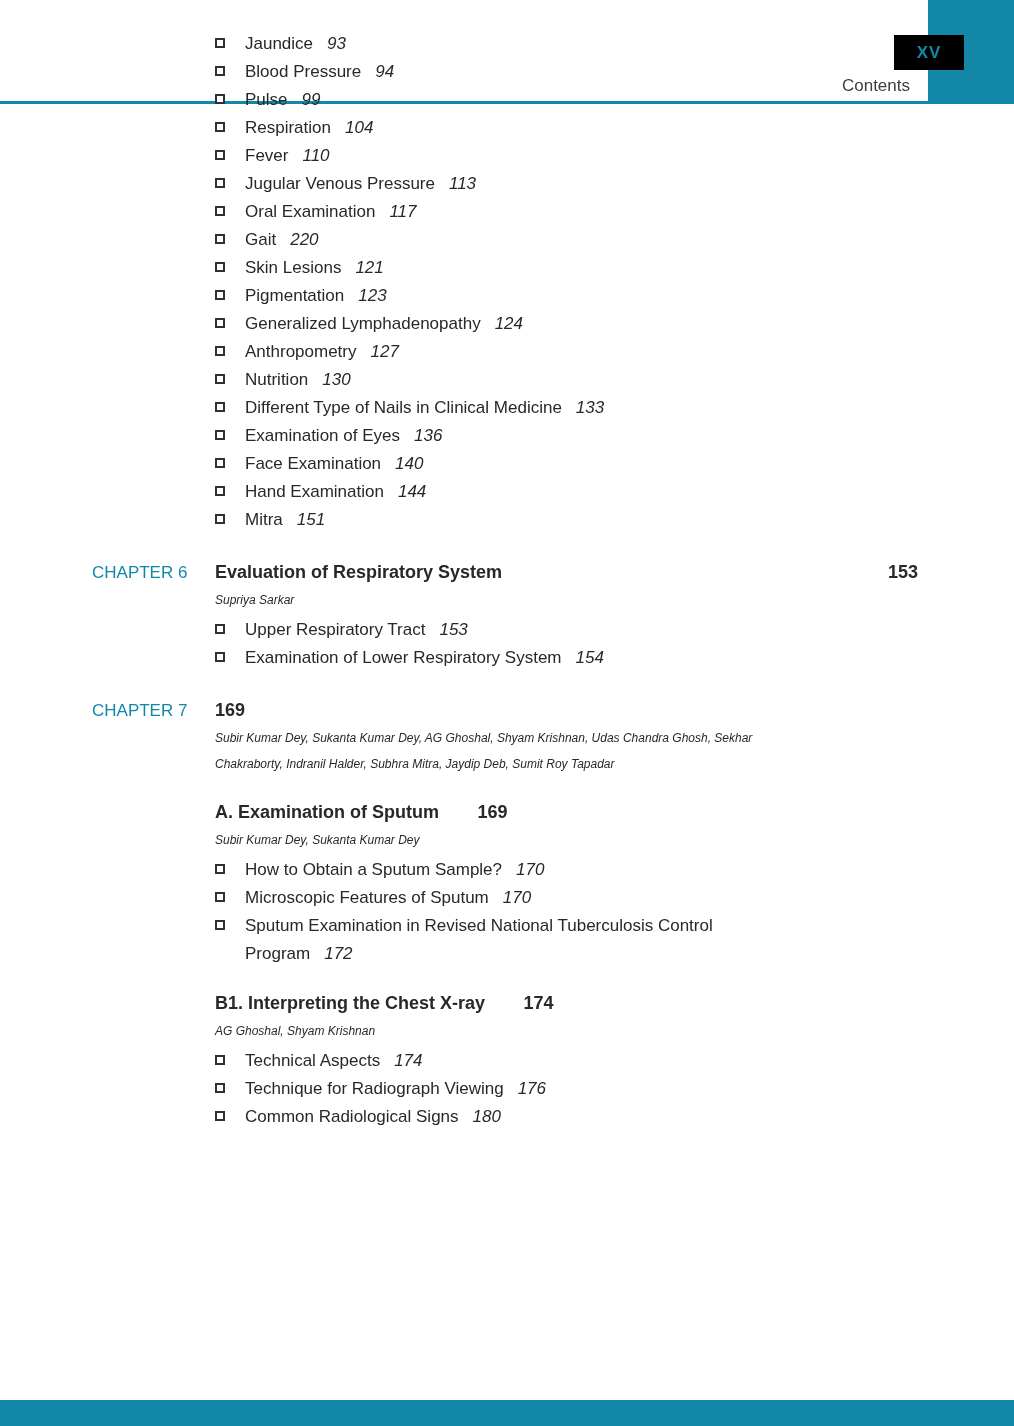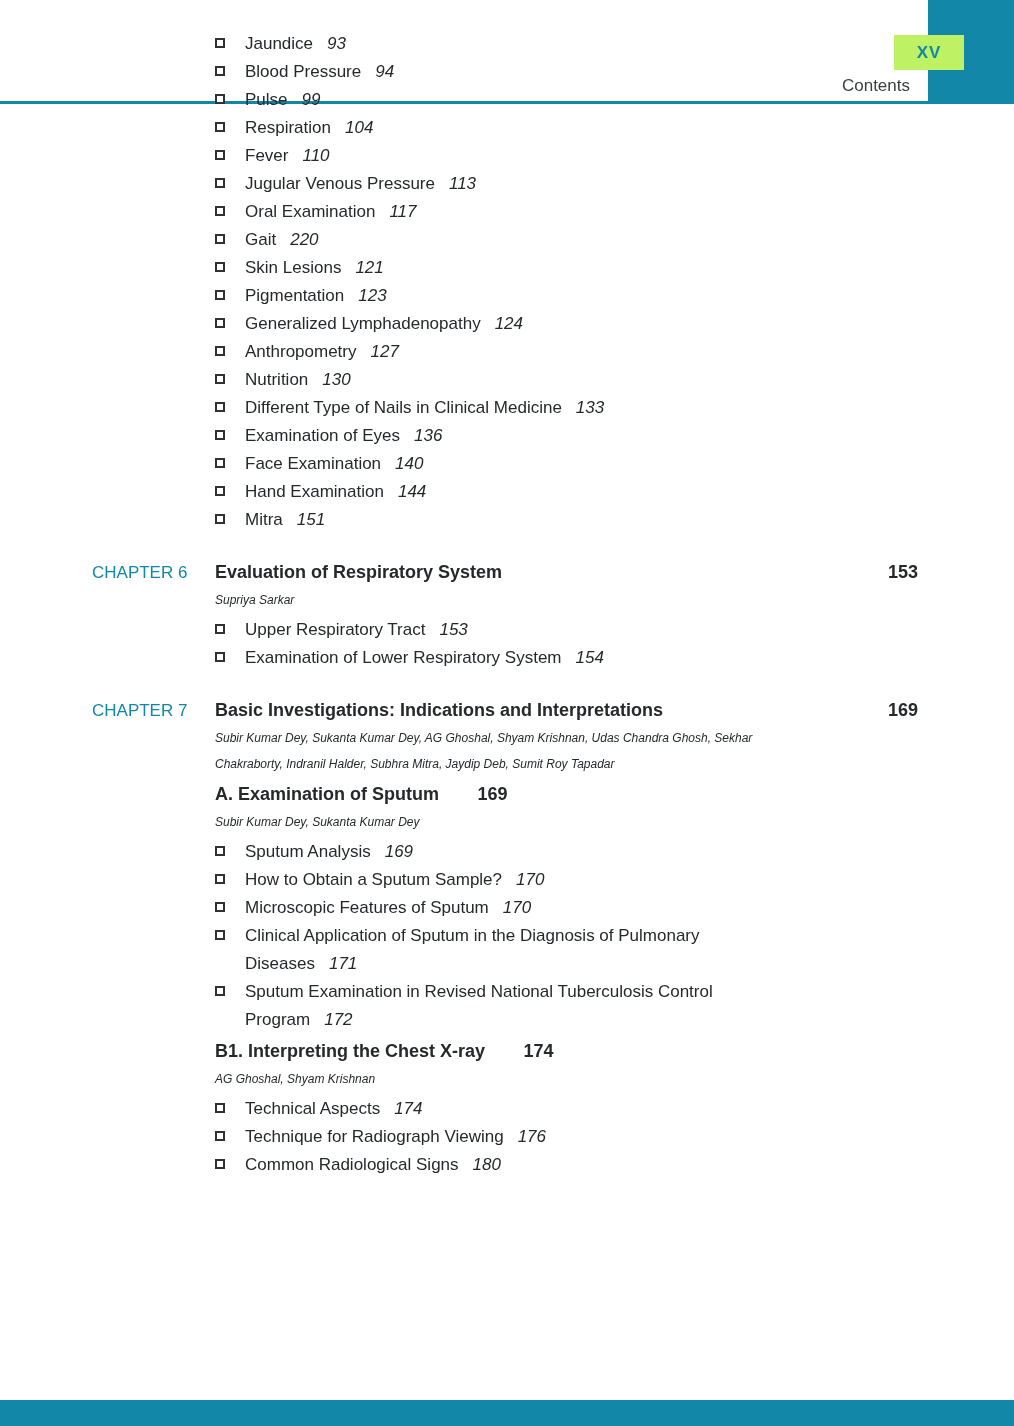--- a/index.html
+++ b/index.html
@@ -17,21 +17,21 @@
 
   
   .corner-bar {
     position:absolute; top:0; right:0;
     width:86px; height:104px;
     background:var(--accent);
   }
   .folio-box {
     position:absolute; top:35px; left:-34px;
     width:70px; height:35px;
-    background:#bef264;
+    background:#000000;
     display:flex; align-items:center; justify-content:center;
   }
   .folio-box span {
     color:var(--accent);
     font-weight:bold; font-size:17px; letter-spacing:1px;
   }
   .running-head {
     position:absolute; top:76px; right:104px;
     font-size:17px; color:#3a3e40;
   }
@@ -72,21 +72,21 @@
   .chapter-page  { flex:none; font-weight:bold; font-size:18px; line-height:28px; }
 
   .authors {
     margin-left:123px;
     font-style:italic;
     font-size:12px; line-height:26px;
     max-width:565px;
     margin-bottom:3px;
   }
 
-  .subsection { margin-left:123px; margin-top:3px; }
+  .subsection { margin-left:123px; margin-top:21px; }
   .subsection .authors { margin-left:0; }
   .subsection .toc-list { margin-left:0; }
   .sub-title-row { line-height:28px; }
   .sub-title { font-weight:bold; font-size:18px; }
   .sub-page  { font-weight:bold; font-size:18px; margin-left:34px; }
 
   
   .bottom-bar {
     position:absolute; bottom:0; left:0;
     width:100%; height:26px;
@@ -138,36 +138,33 @@
       <div class="authors">Supriya Sarkar</div>
       <ul class="toc-list">
         <li class="toc-item"><span class="sq"></span><span class="lbl">Upper Respiratory Tract</span><span class="pg">153</span></li>
         <li class="toc-item"><span class="sq"></span><span class="lbl">Examination of Lower Respiratory System</span><span class="pg">154</span></li>
       </ul>
     </section>
 
     <section class="chapter">
       <div class="chapter-row">
         <span class="chapter-label">CHAPTER 7</span>
-        <span class="chapter-title">Basic Investigations: Indications and Interpretations</span>
         <span class="chapter-page">169</span>
       </div>
       <div class="authors">Subir Kumar Dey, Sukanta Kumar Dey, AG Ghoshal, Shyam Krishnan, Udas Chandra Ghosh, Sekhar Chakraborty, Indranil Halder, Subhra Mitra, Jaydip Deb, Sumit Roy Tapadar</div>
 
       <div class="subsection">
         <div class="sub-title-row">
           <span class="sub-title">A. Examination of Sputum</span>
           <span class="sub-page">169</span>
         </div>
         <div class="authors">Subir Kumar Dey, Sukanta Kumar Dey</div>
         <ul class="toc-list">
-          <li class="toc-item"><span class="sq"></span><span class="lbl">Sputum Analysis</span><span class="pg">169</span></li>
           <li class="toc-item"><span class="sq"></span><span class="lbl">How to Obtain a Sputum Sample?</span><span class="pg">170</span></li>
           <li class="toc-item"><span class="sq"></span><span class="lbl">Microscopic Features of Sputum</span><span class="pg">170</span></li>
-          <li class="toc-item"><span class="sq"></span><span class="lbl">Clinical Application of Sputum in the Diagnosis of Pulmonary Diseases</span><span class="pg">171</span></li>
           <li class="toc-item"><span class="sq"></span><span class="lbl">Sputum Examination in Revised National Tuberculosis Control Program</span><span class="pg">172</span></li>
         </ul>
       </div>
 
       <div class="subsection">
         <div class="sub-title-row">
           <span class="sub-title">B1. Interpreting the Chest X-ray</span>
           <span class="sub-page">174</span>
         </div>
         <div class="authors">AG Ghoshal, Shyam Krishnan</div>

